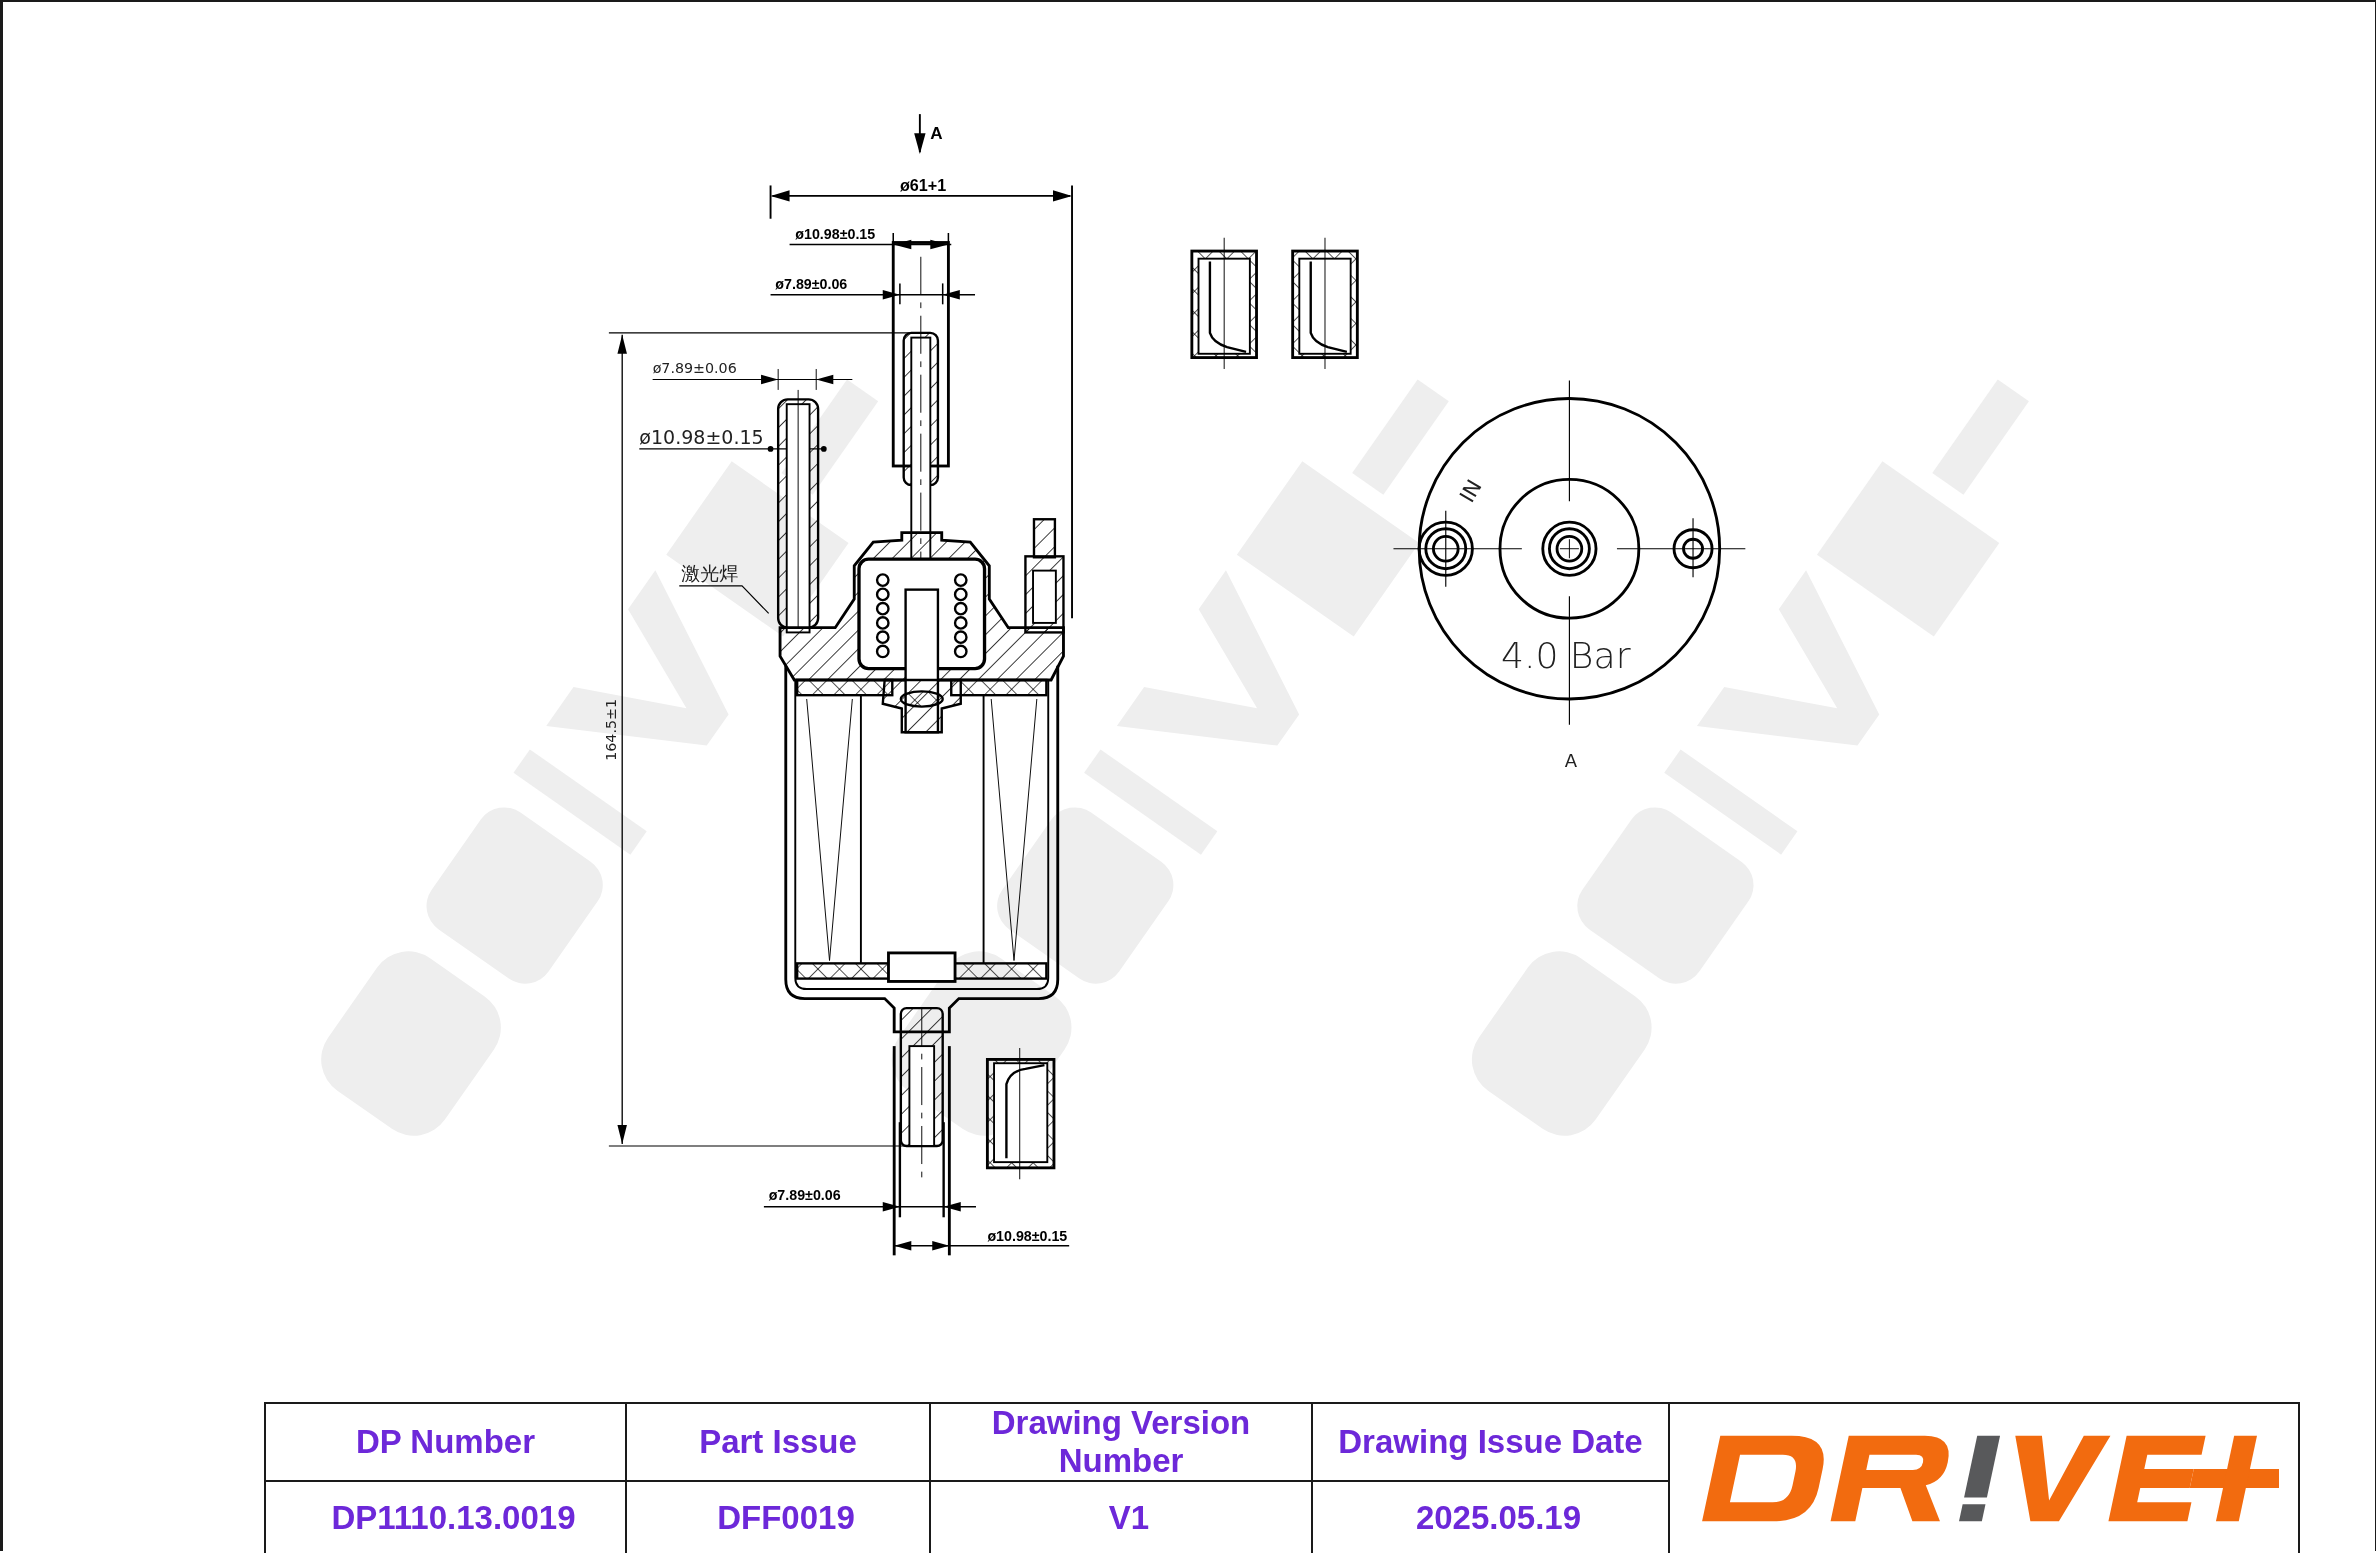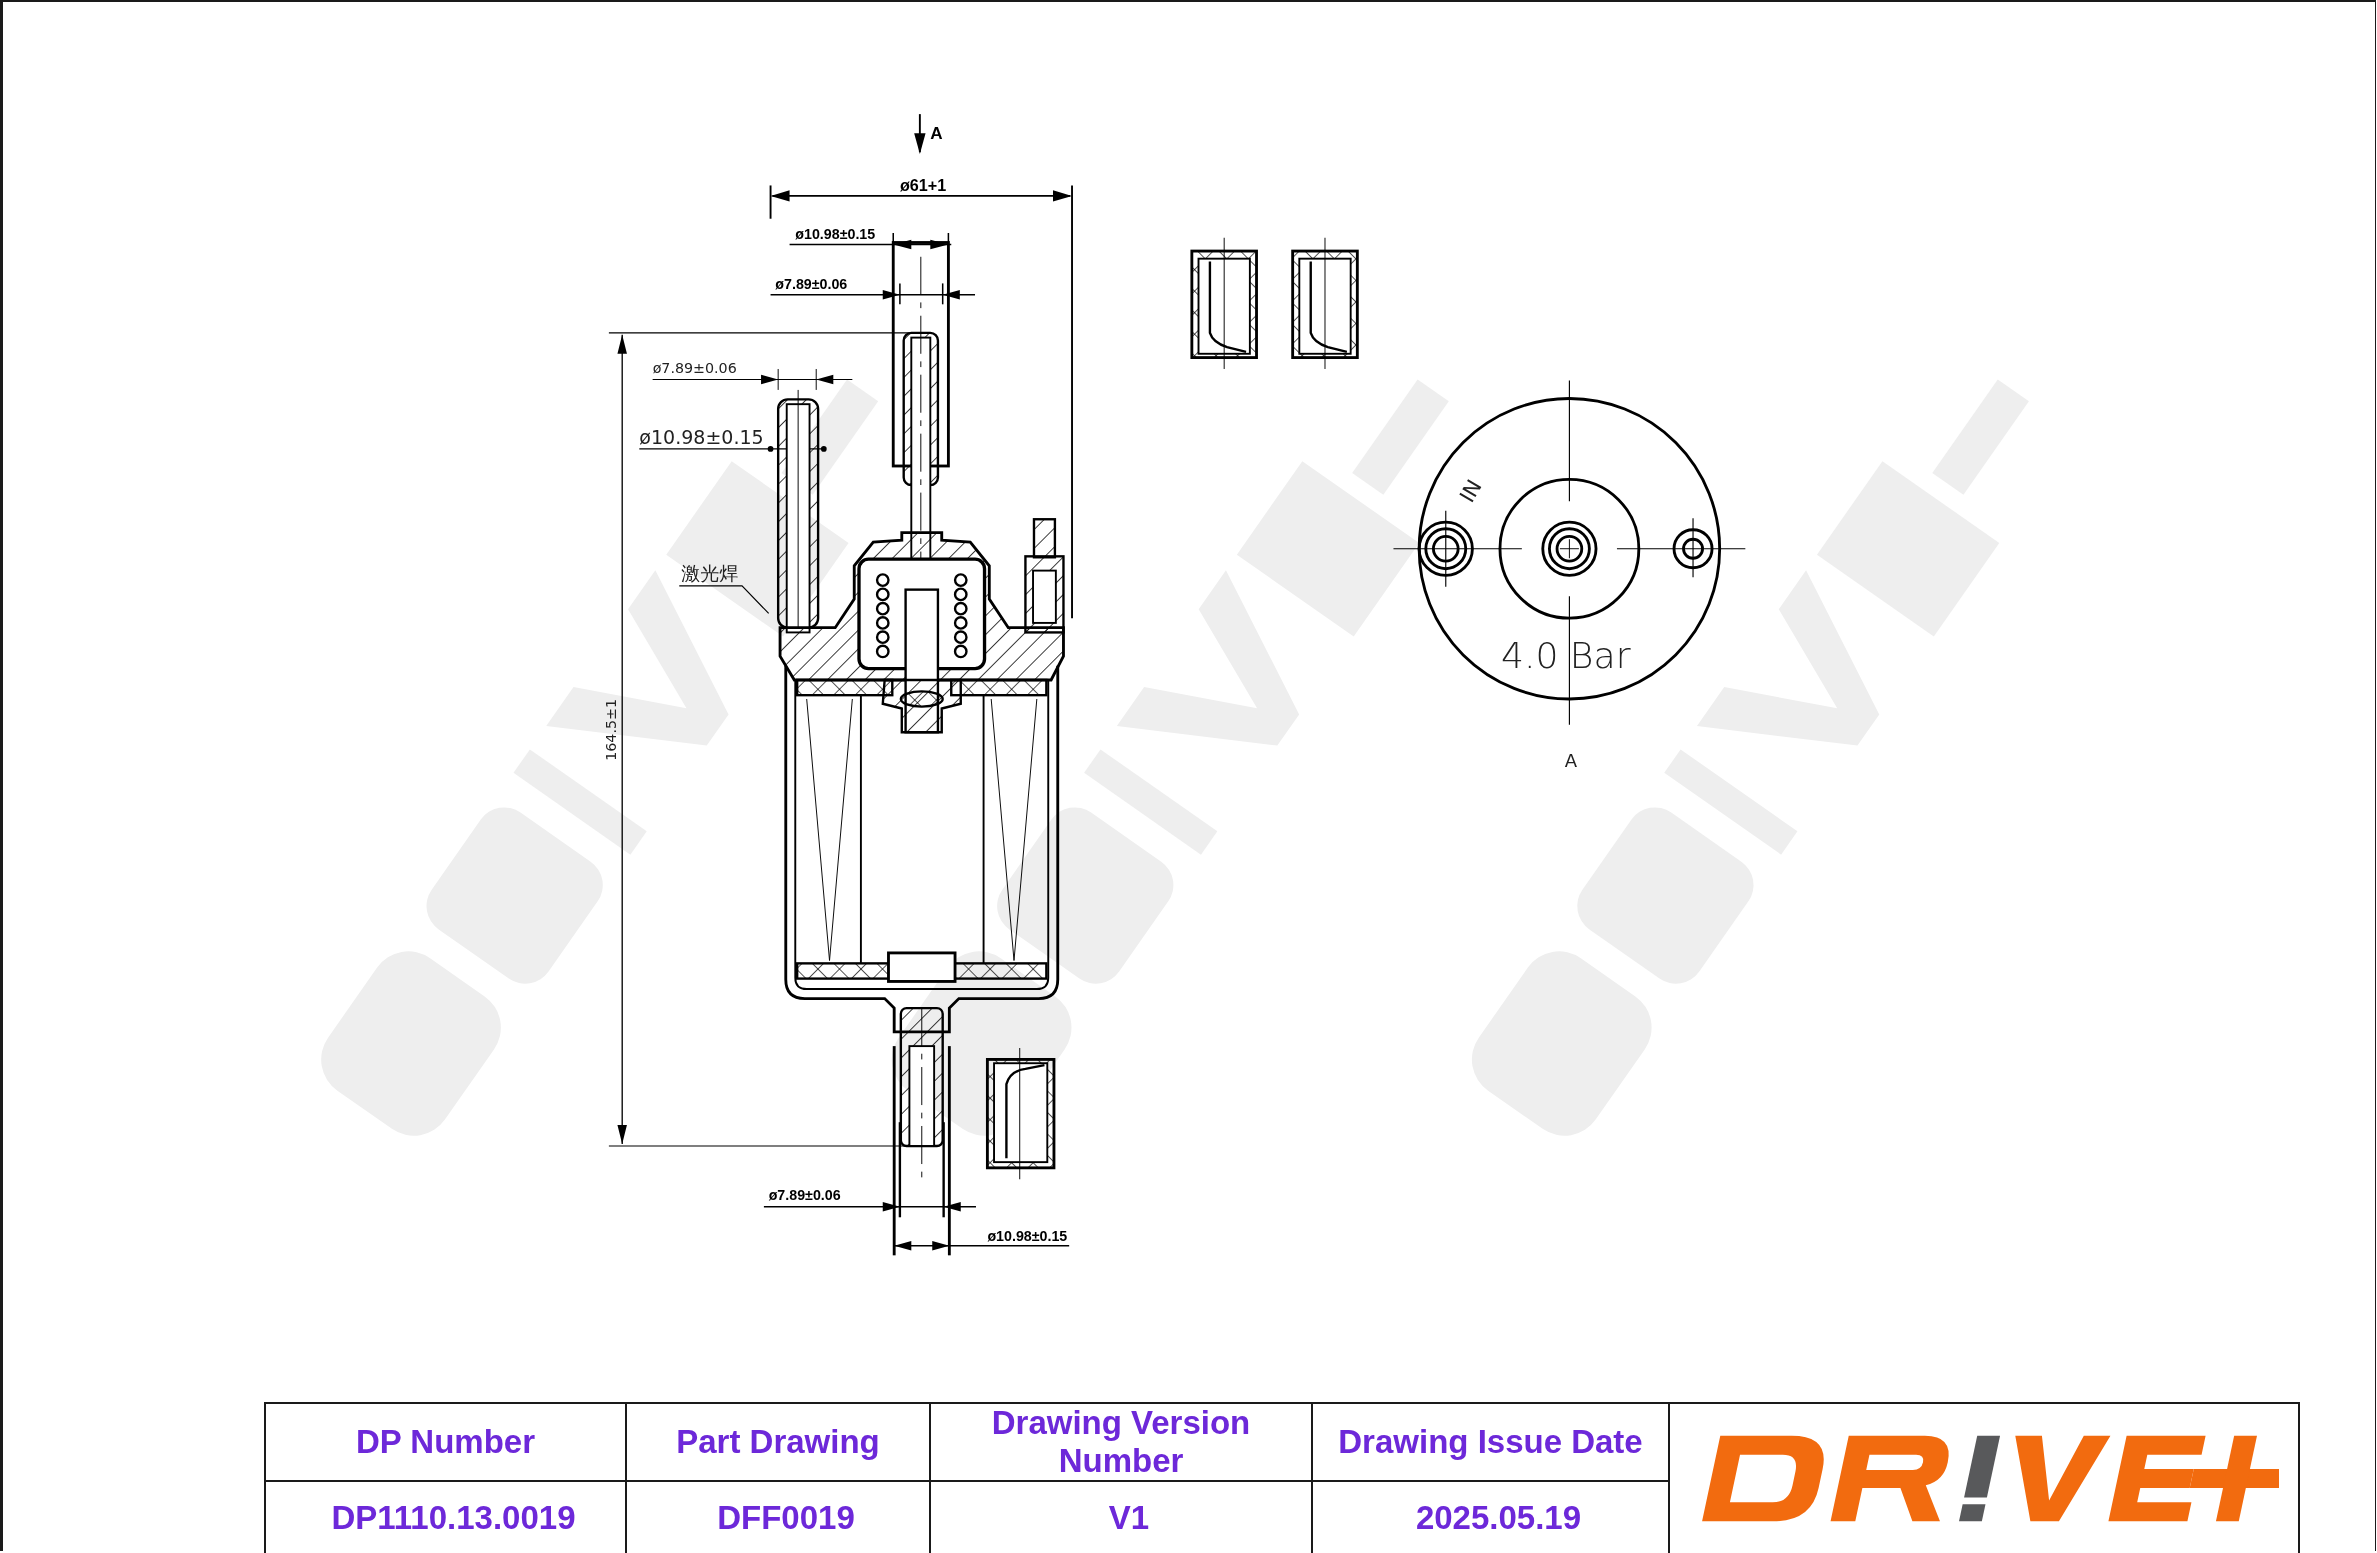--- a/index.html
+++ b/index.html
@@ -255,21 +255,21 @@
     <text transform="translate(1547,530) rotate(-60)" class="dimthin" font-size="22">IN</text>
     <text x="1578" y="702" class="dimthin" font-size="38" font-weight="100" fill="#333">4.0 Bar</text>
     <text x="1645" y="807" class="dimthin" font-size="19">A</text>
   </g>
 </svg>
 
 <table class="tb-table">
   <tbody>
       <tr class="tb-head">
     <td style="width:359px">DP Number</td>
-    <td style="width:302px">Part Drawing</td>
+    <td style="width:302px">Part Issue</td>
     <td style="width:380px">Drawing Version Number</td>
     <td style="width:355px">Drawing Issue Date</td>
     <td rowspan="2" class="logo-cell">
       <div class="logo">
         <svg width="590" height="105" viewBox="0 0 620 110">
           <g transform="skewX(-12)">
             <path d="M35,10 L110,10 Q150,10 150,45 L150,65 Q150,100 110,100 L35,100 Z M60,30 L60,80 L105,80 Q122,80 122,62 L122,48 Q122,30 105,30 Z" fill="#F26B0F" fill-rule="evenodd"></path>
             <path d="M170,10 L250,10 Q280,10 280,38 Q280,58 262,62 L285,100 L256,100 L236,65 L196,65 L196,100 L170,100 Z M196,30 L196,46 L245,46 Q254,46 254,38 Q254,30 245,30 Z" fill="#F26B0F" fill-rule="evenodd"></path>
             <rect x="305" y="10" width="24" height="65" fill="#58595B"></rect>
             <rect x="305" y="82" width="24" height="18" fill="#58595B"></rect>

